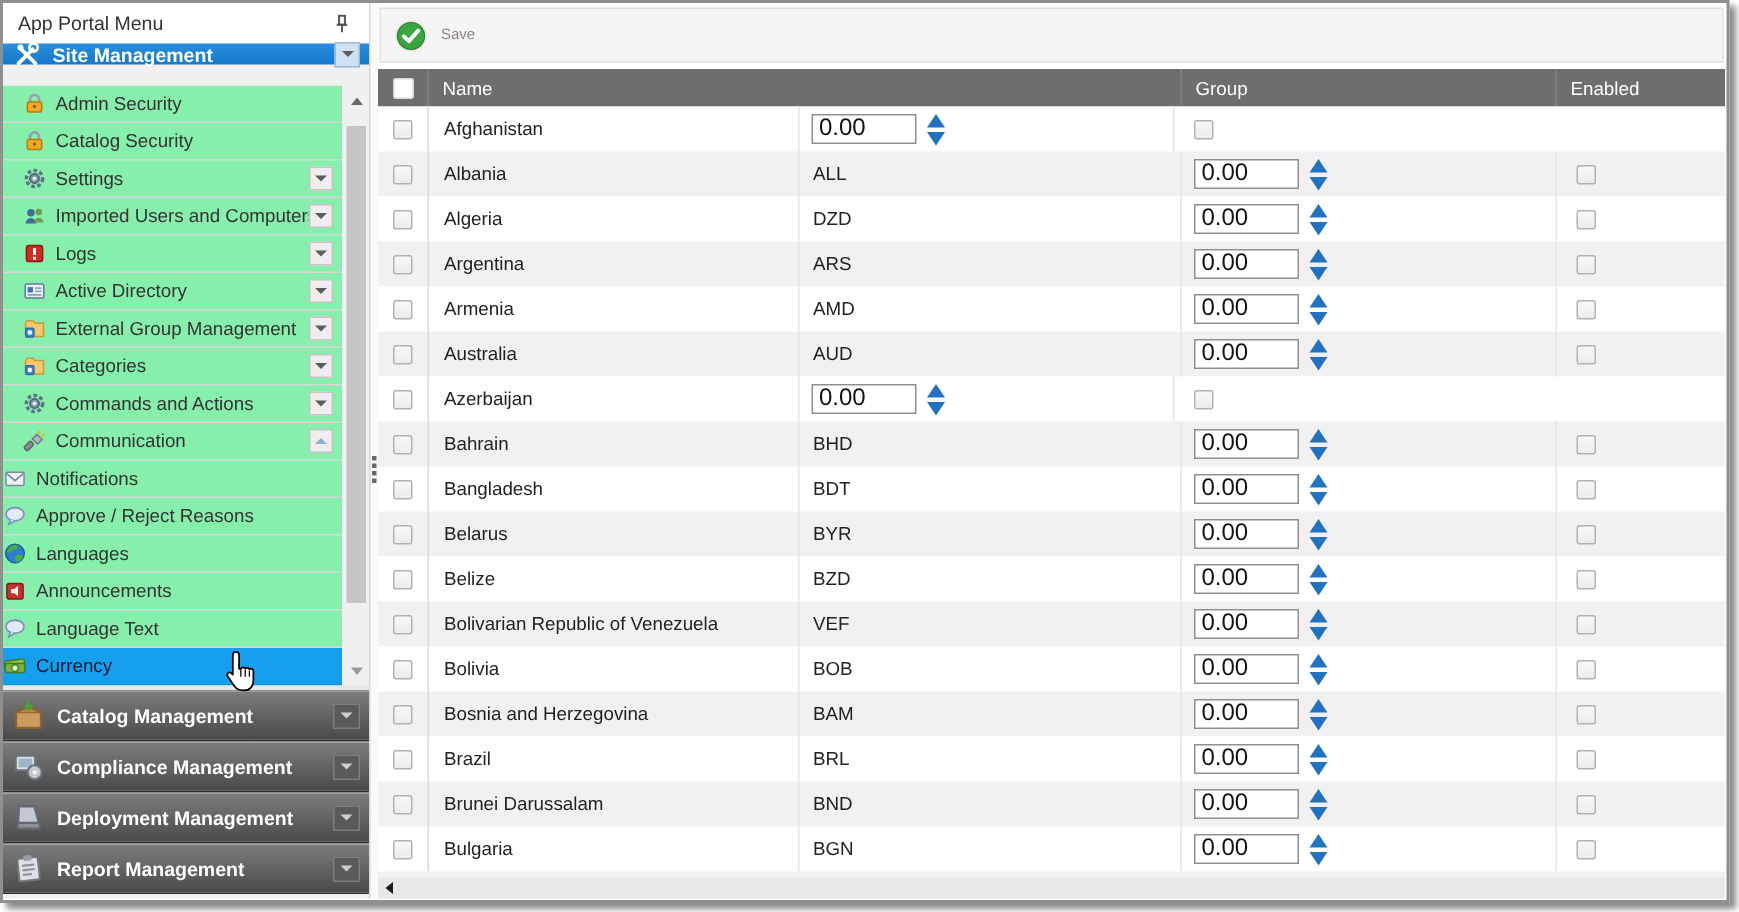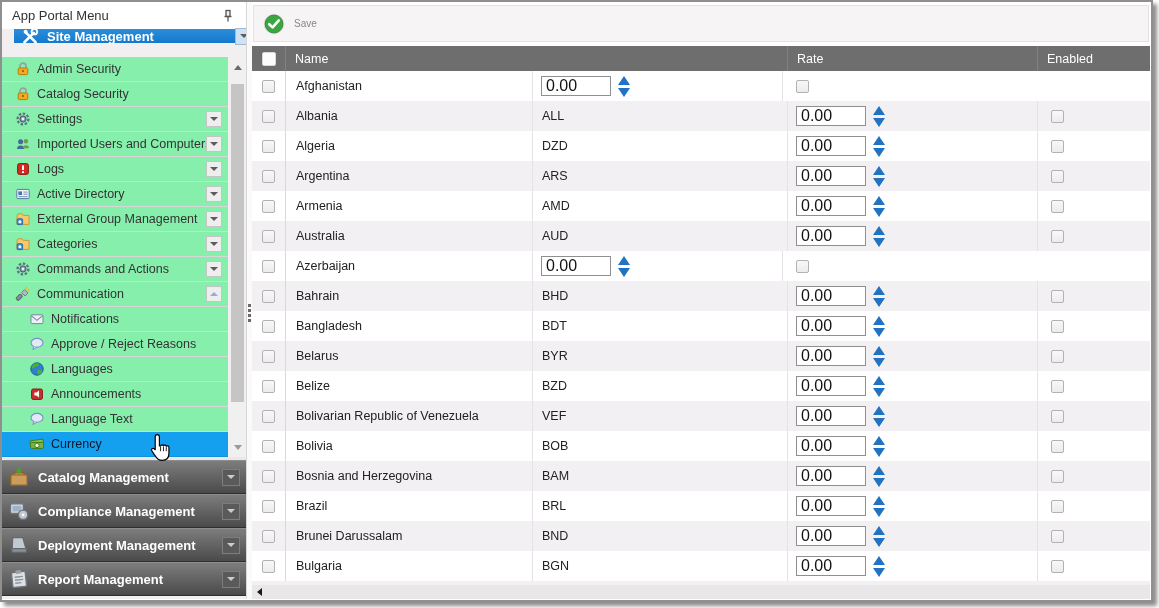--- a/index.html
+++ b/index.html
@@ -13,32 +13,32 @@
   
   .sidebar { position:absolute; left:0; top:0; width:244px; height:597px; background:#f1eff0; }
   .sb-title { position:absolute; left:0; top:0; width:100%; height:27px; background:#fff;
               display:flex; align-items:center; padding:0 10px; font-size:13px; color:#333; }
   .sb-title .spacer { flex:1; }
   .pin-btn { width:16px; height:16px; display:flex; align-items:center; justify-content:center; cursor:pointer; }
 
   .sb-bluehead { position:absolute; left:0; top:27px; width:100%; height:14px;
                  background:linear-gradient(#2a8edb,#1478cd);
                  display:flex; align-items:center; gap:7px; padding:0 6px;
-                 color:#fff; font-weight:bold; font-size:13px; cursor:pointer;margin-left:12px; }
+                 color:#fff; font-weight:bold; font-size:13px; cursor:pointer; }
   .sb-bluehead .spacer { flex:1; }
   .ddbtn-blue { width:17px; height:17px; background:#cfe2f3; border:1px solid #9dbbd8;
                 display:flex; align-items:center; justify-content:center; cursor:pointer; }
 
   .menu { position:absolute; left:0; top:55px; width:100%; height:400px; overflow:hidden; }
   .menu-items { position:absolute; left:0; top:0; width:226px; }
   .mitem { position:relative; height:25px; display:flex; align-items:center; gap:6px;
            background:#86efac; border-bottom:1px solid #d8d6d7; font-size:12.5px;
            color:#333; cursor:pointer; }
   .mitem.ind1 { padding-left:13px; }
-  .mitem.ind2 { padding-left:27px; }
+  .mitem.ind2 { }
   .mitem.sel { background:#14a0ef; color:#0f172a; border-bottom-color:#0f93de; }
   .mitem .ddbtn { position:absolute; right:6px; top:4px; width:16px; height:16px;
                   background:#efedee; border:1px solid #c6c4c5;
                   display:flex; align-items:center; justify-content:center; cursor:pointer; }
   .arr-dn { width:0; height:0; border-left:4px solid transparent; border-right:4px solid transparent;
             border-top:4px solid #5c5c5c; }
   .arr-up { width:0; height:0; border-left:4px solid transparent; border-right:4px solid transparent;
             border-bottom:4px solid #8fb0cf; }
 
   
@@ -445,21 +445,21 @@
         <span class="save-label">Save</span>
       </div>
     </div>
 
     <div class="theader">
       <div class="thcell th-check">
         <span class="cb-hdr"></span>
       </div>
       <div class="thcell th-name">Name</div>
       <div class="thcell th-iso">ISO Code</div>
-      <div class="thcell th-rate">Rate</div>
+      <div class="thcell th-rate">Group</div>
       <div class="thcell th-enabled">Enabled</div>
     </div>
 
     <div class="rows" id="rows">
   <div class="trow">
     <div class="tcell c-check">
       <span class="cb"></span>
     </div>
     <div class="tcell c-name">Afghanistan</div>
     <div class="tcell c-rate">

